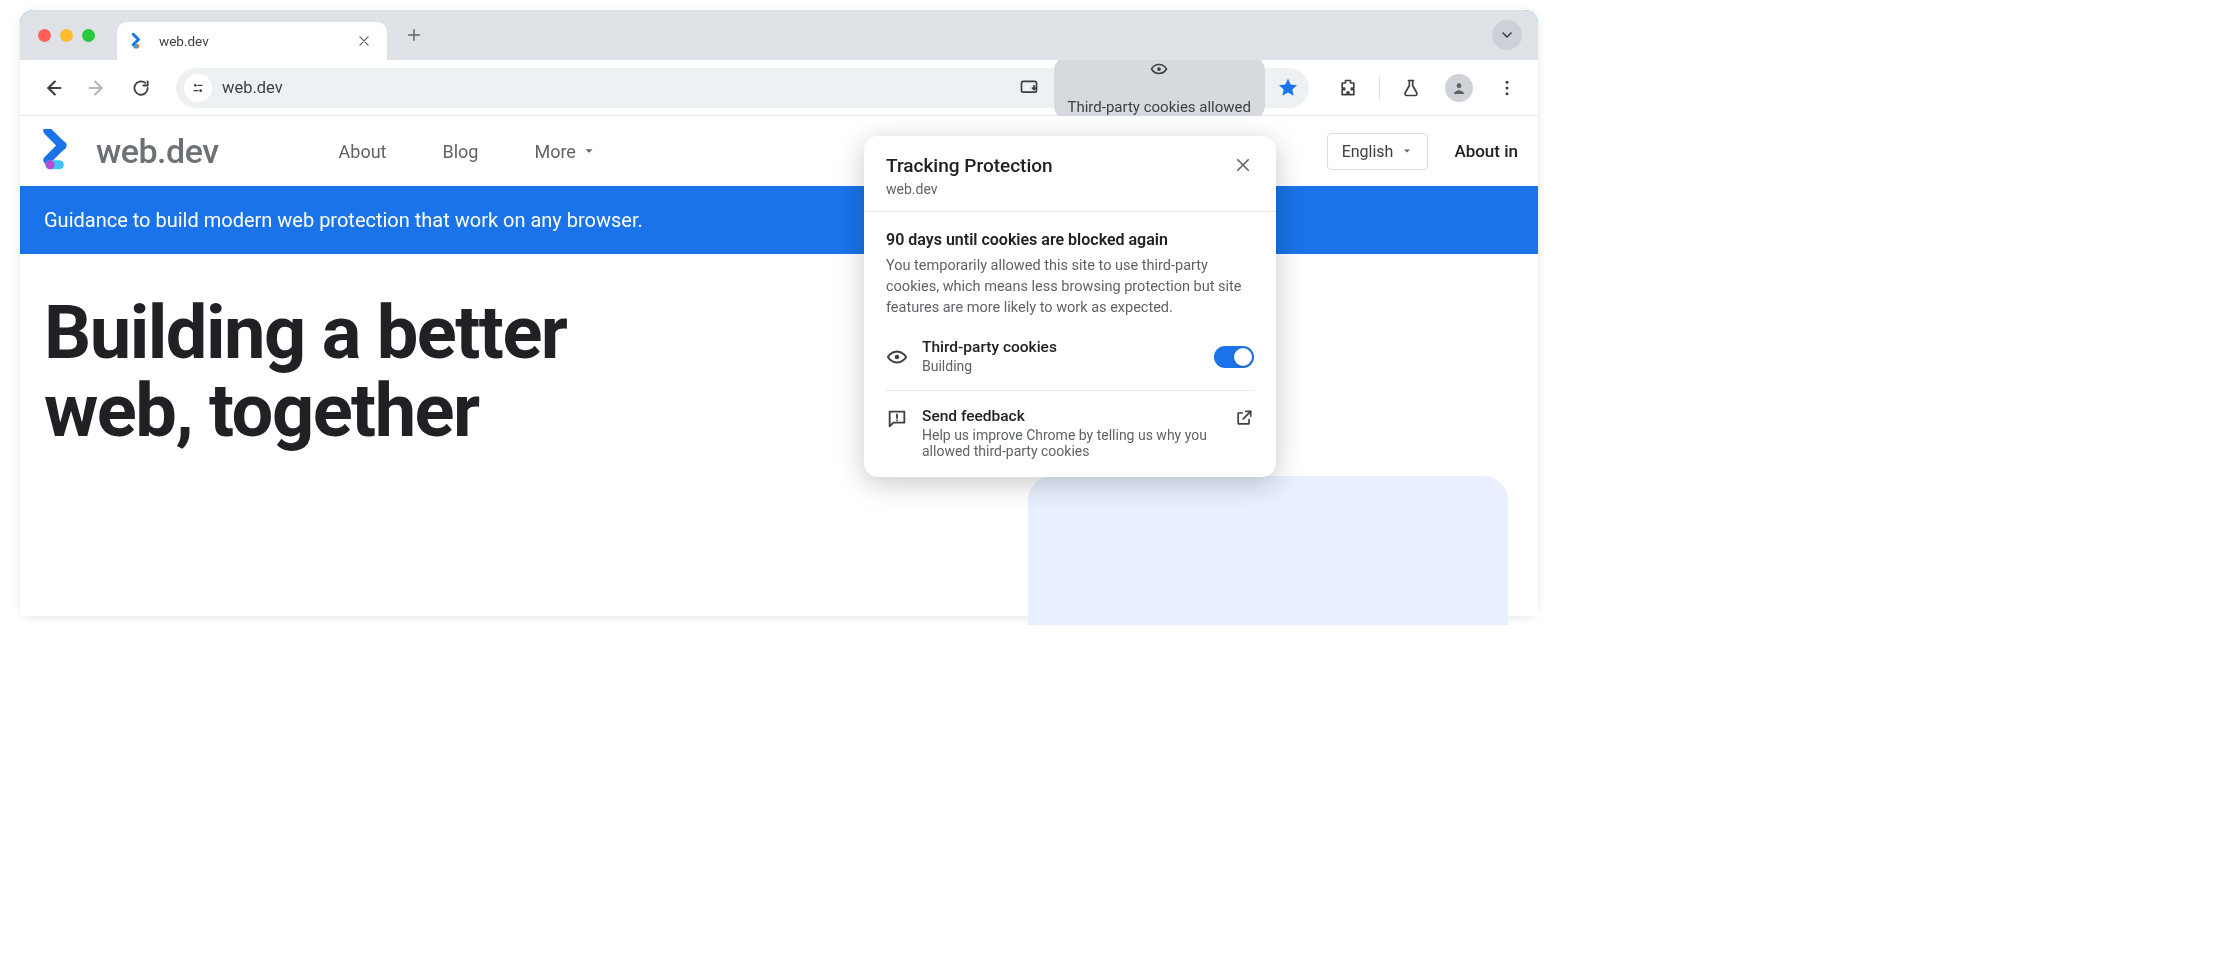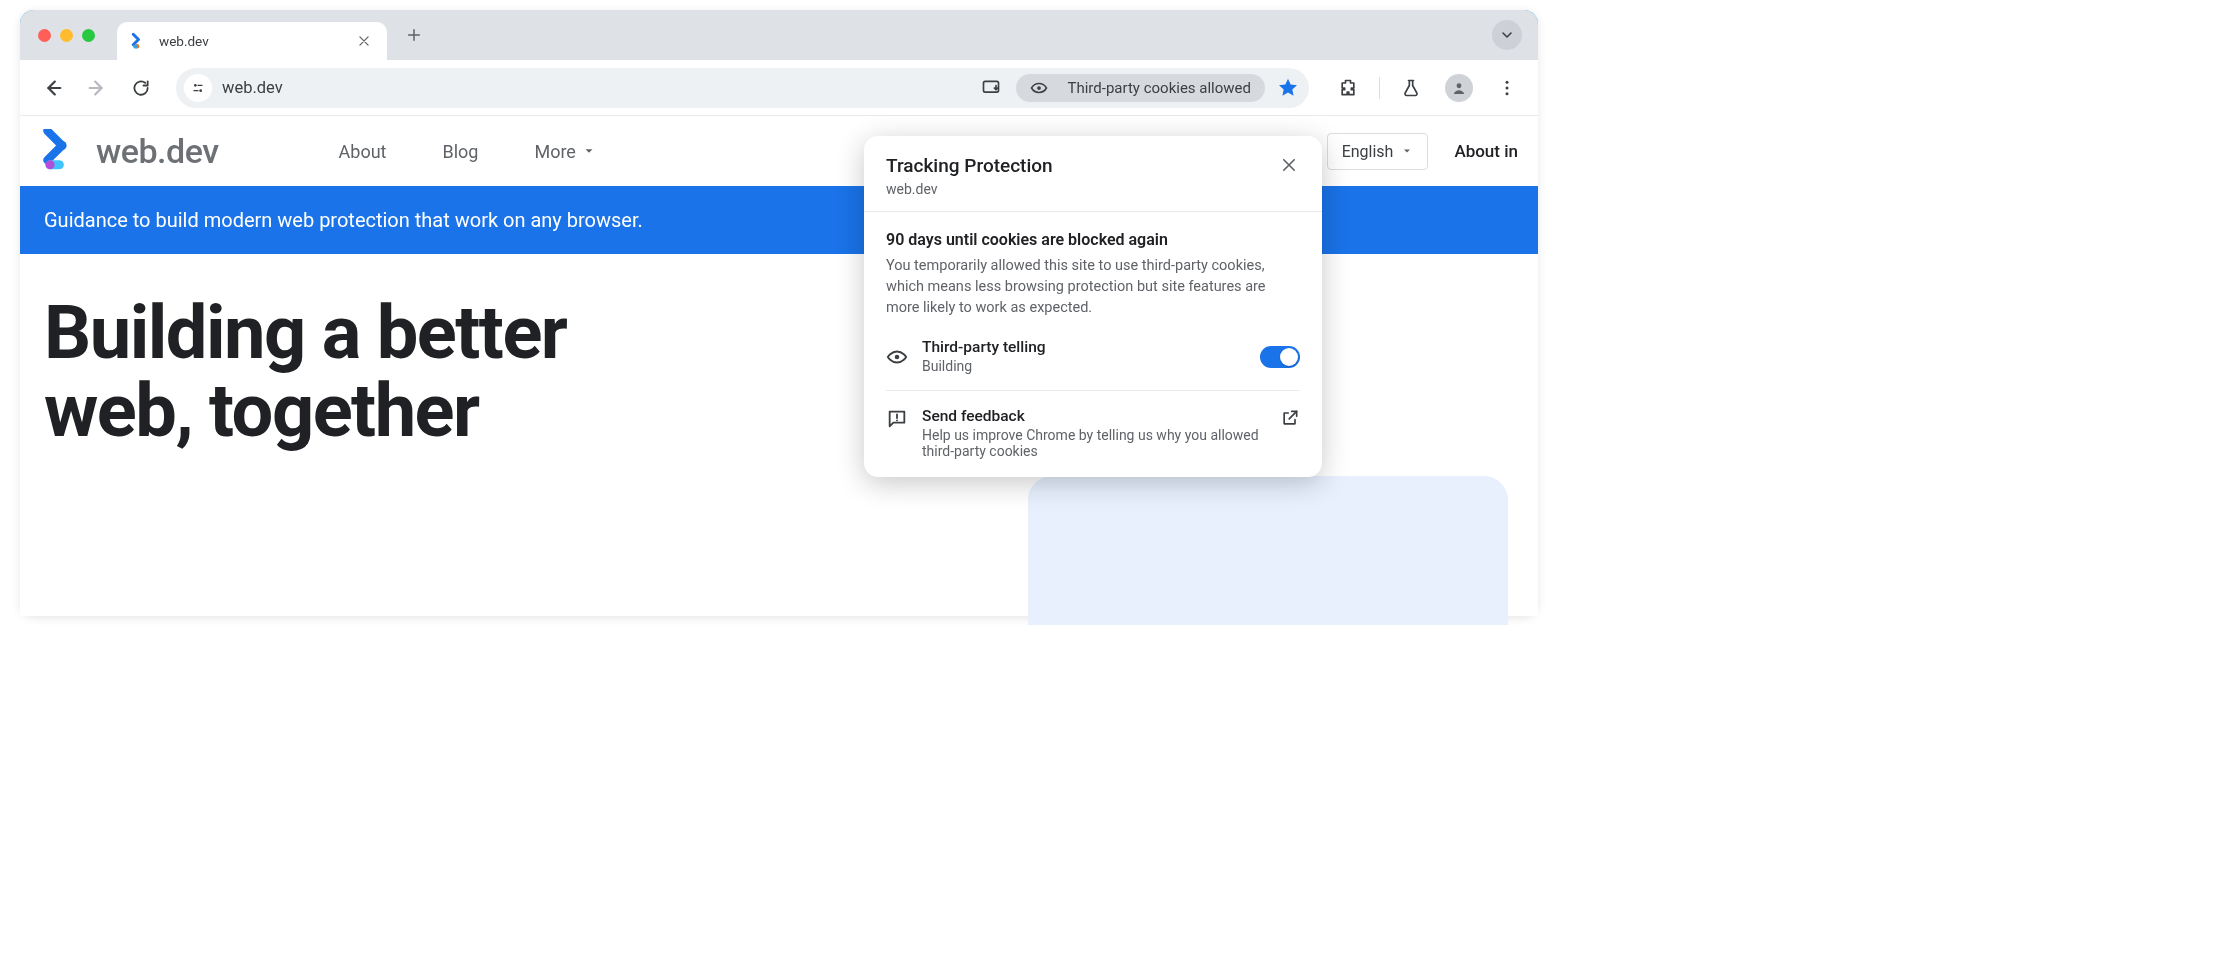--- a/index.html
+++ b/index.html
@@ -75,20 +75,21 @@
     width:28px; height:28px; border-radius:50%; background:#fff;
     display:flex; align-items:center; justify-content:center;
   }
   .url-text { font-size: 16.5px; color:#3c4043; flex:1; }
   .omni-actions { display:flex; align-items:center; gap:10px; }
   .cookie-chip {
     display:flex; align-items:center; gap:20px;
     background:#d6dade; border-radius: 16px;
     padding: 5px 14px; font-size:15px; color:#3c4043;
     cursor:pointer;
+    flex-direction:column;
   }
   .star-btn { color:#1a73e8; width:26px; height:26px; display:flex; align-items:center; justify-content:center; cursor:pointer;}
   .toolbar-right { display:flex; align-items:center; gap:14px; padding-left:6px;}
   .tool-icon { width:34px; height:34px; display:flex; align-items:center; justify-content:center; color:#3c4043; cursor:pointer; border-radius:50%;}
   .vdiv { width:1px; height:22px; background:#dadce0; }
   .avatar { width:28px; height:28px; border-radius:50%; background:#cfd2d6; display:flex; align-items:center; justify-content:center;}
 
   .page {
     position:relative; background:#fff; height: 500px;
   }
@@ -109,21 +110,21 @@
   }
   .hero { padding: 40px 24px 0; }
   .hero h1 { font-size: 74px; font-weight:700; color:#202124; line-height:1.05; letter-spacing:-1.5px;}
   .bg-shape {
     position:absolute; right:30px; bottom:-10px; width:480px; height:150px;
     background:#e8f0fe; border-radius: 24px 24px 0 0;
   }
 
   .popup {
     position:absolute; top: 126px; left: 844px;
-    width: 458px; background:#fff; border-radius: 14px;
+    width: 412px; background:#fff; border-radius: 14px;
     box-shadow: 0 6px 28px rgba(0,0,0,0.22);
     z-index: 50; overflow:hidden;
   }
   .popup-header { padding: 18px 22px 14px; display:flex; align-items:flex-start; }
   .popup-title { font-size:19px; font-weight:500; color:#202124; }
   .popup-sub   { font-size:14px; color:#5f6368; margin-top:4px; }
   .popup-close { margin-left:auto; color:#5f6368; cursor:pointer; padding:2px;}
   .popup-divider { height:1px; background:#e8eaed; }
   .popup-section { padding: 18px 22px; }
   .popup-h { font-size:16px; font-weight:600; color:#202124; margin-bottom:6px;}
@@ -339,21 +340,21 @@
       <div class="popup-p">You temporarily allowed this site to use third-party cookies, which means less browsing protection but site features are more likely to work as expected.</div>
 
       <div class="row" style="margin-top:20px; align-items:center;">
         <div class="row-icon">
           <svg viewBox="0 0 24 24" width="22" height="22">
               <path d="M2 12s3.5-6 10-6 10 6 10 6-3.5 6-10 6S2 12 2 12z" fill="none" stroke="#3c4043" stroke-width="2"></path>
               <circle cx="12" cy="12" r="2.5" fill="#3c4043"></circle>
             </svg>
         </div>
         <div class="row-body">
-          <div class="row-title">Third-party telling</div>
+          <div class="row-title">Third-party cookies</div>
           <div class="row-sub">Building</div>
         </div>
         <div class="toggle">
           <div class="knob"></div>
         </div>
       </div>
 
       <div class="inner-divider"></div>
 
       <div class="row">

